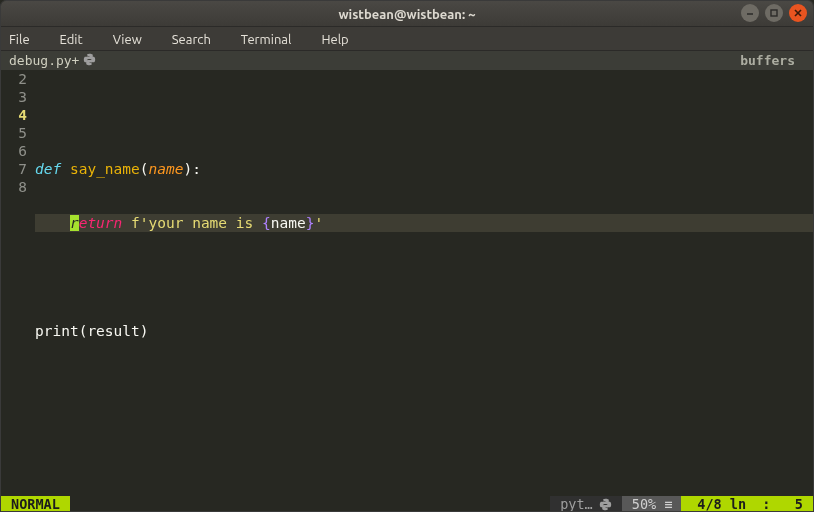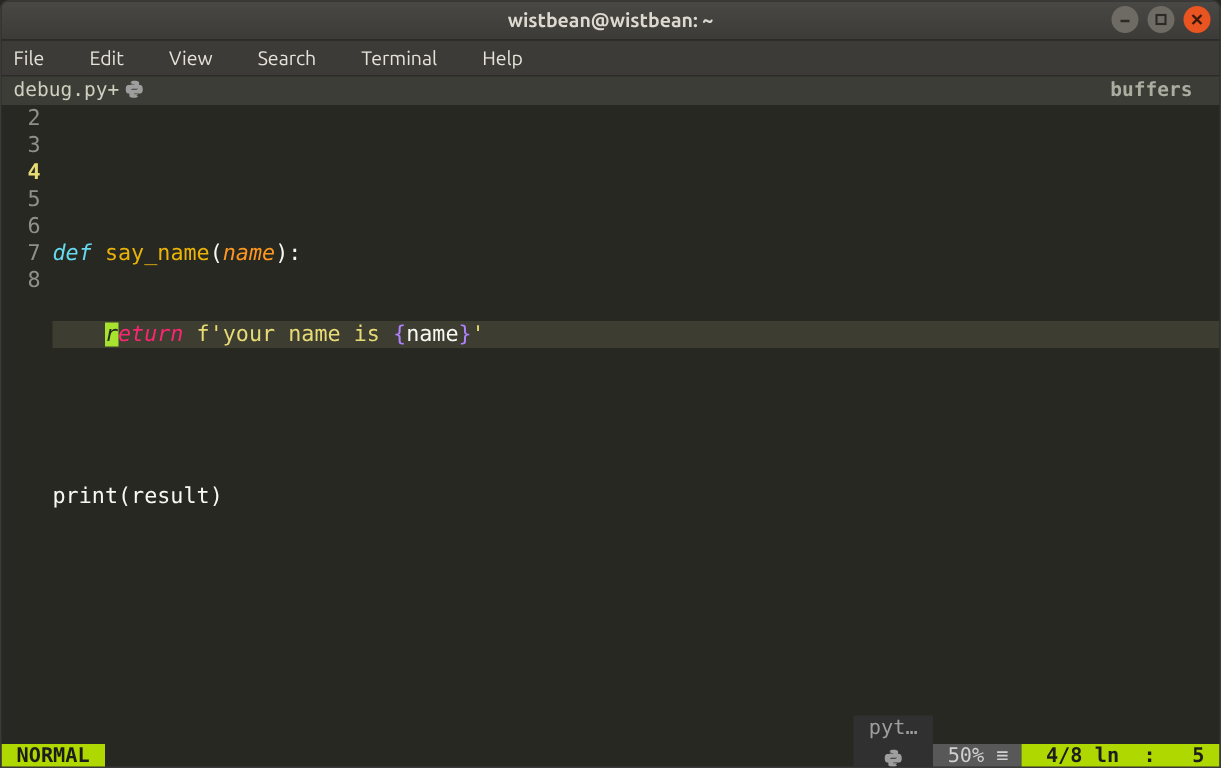--- a/index.html
+++ b/index.html
@@ -102,21 +102,21 @@
   .statusline {
     height: 19px;
     display: flex;
     font-size: 13.5px;
     align-items: flex-end;
   }
   .seg { display: flex; align-items: center; padding: 0 10px; }
   .seg-mode { background: #afd700; color: #1c1c1c; font-weight: bold; }
   .seg-file { background: #585858; color: #d0d0d0; flex: 0 0 auto; }
   .seg-fill { background: #303030; flex: 1; }
-  .seg-ft   { background: #303030; color: #9e9e9e; display:flex; align-items:center; gap:6px; padding:0 10px;flex-direction:column; }
+  .seg-ft   { background: #303030; color: #9e9e9e; display:flex; align-items:center; gap:6px; padding:0 10px; }
   .seg-pct  { background: #585858; color: #d0d0d0; display:flex; align-items:center; gap:8px; }
   .seg-pos  { background: #afd700; color: #1c1c1c; font-weight: bold; padding-left: 16px; }
   
   .py-icon {
     width:13px; height:13px;
   }
   .hamburger { letter-spacing: -1px; }
 </style>
 </head>
 <body>

